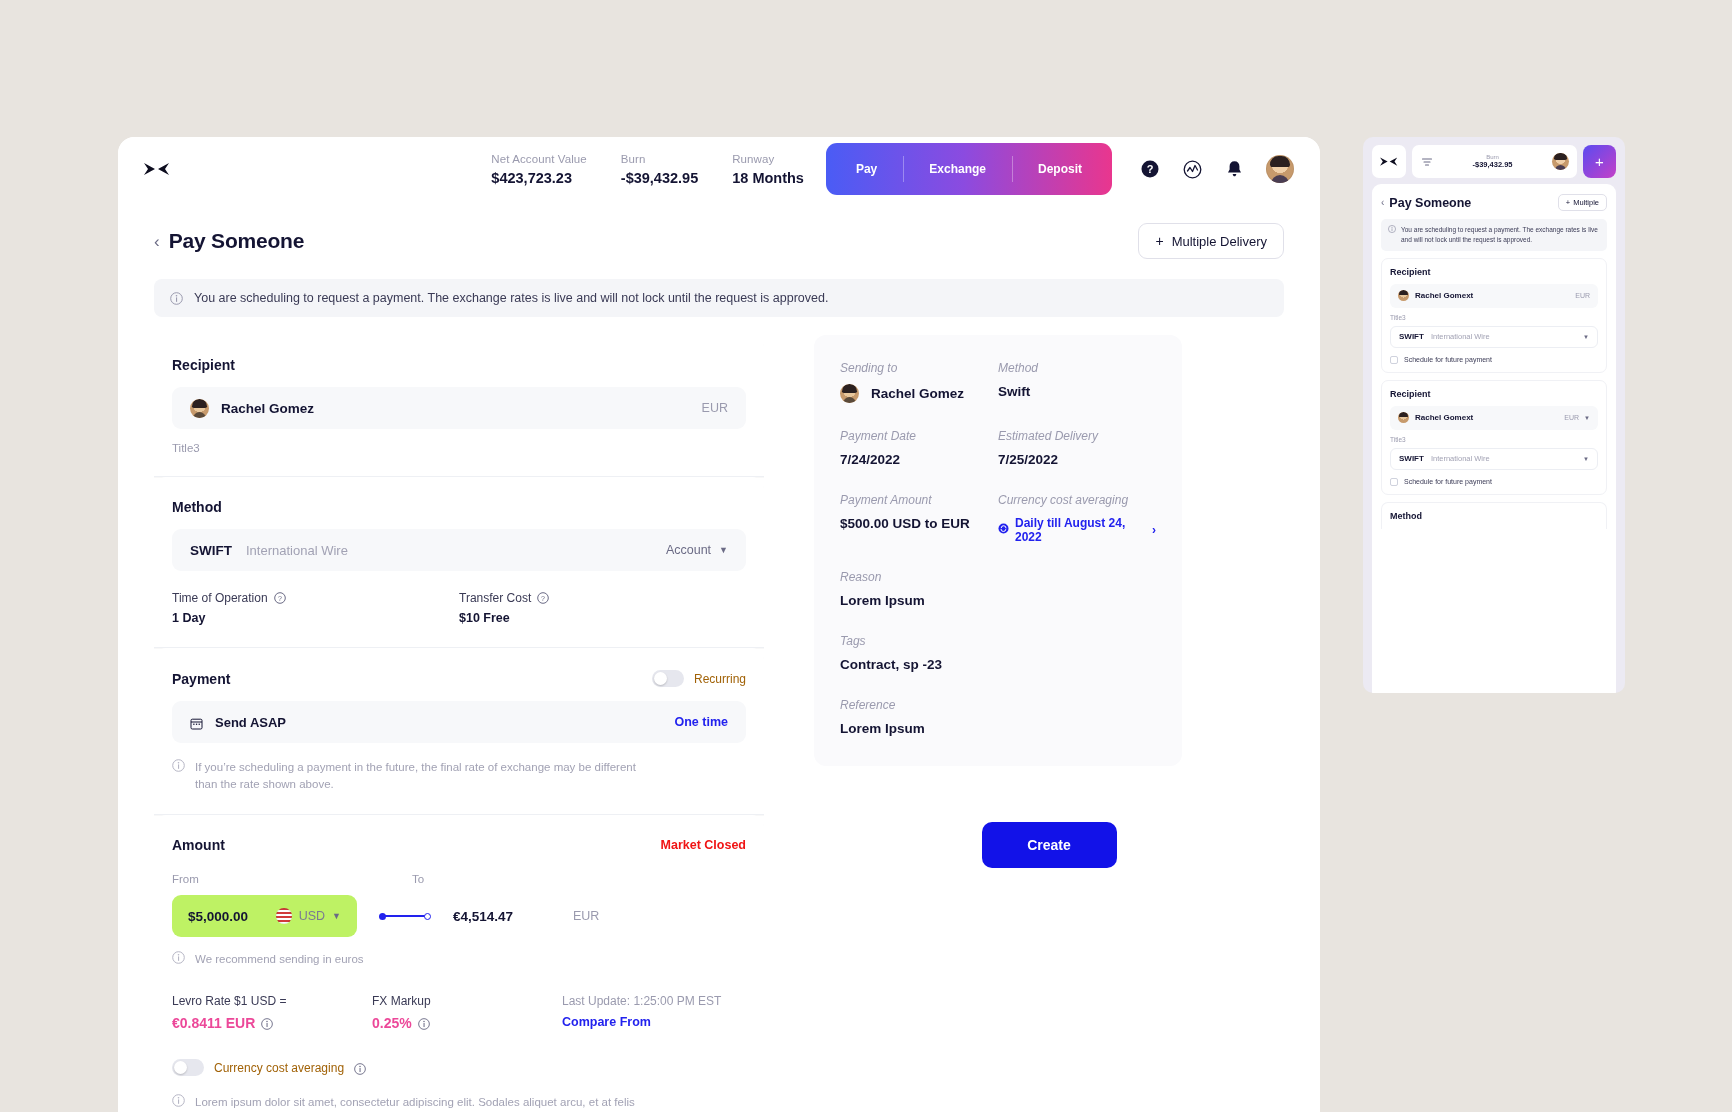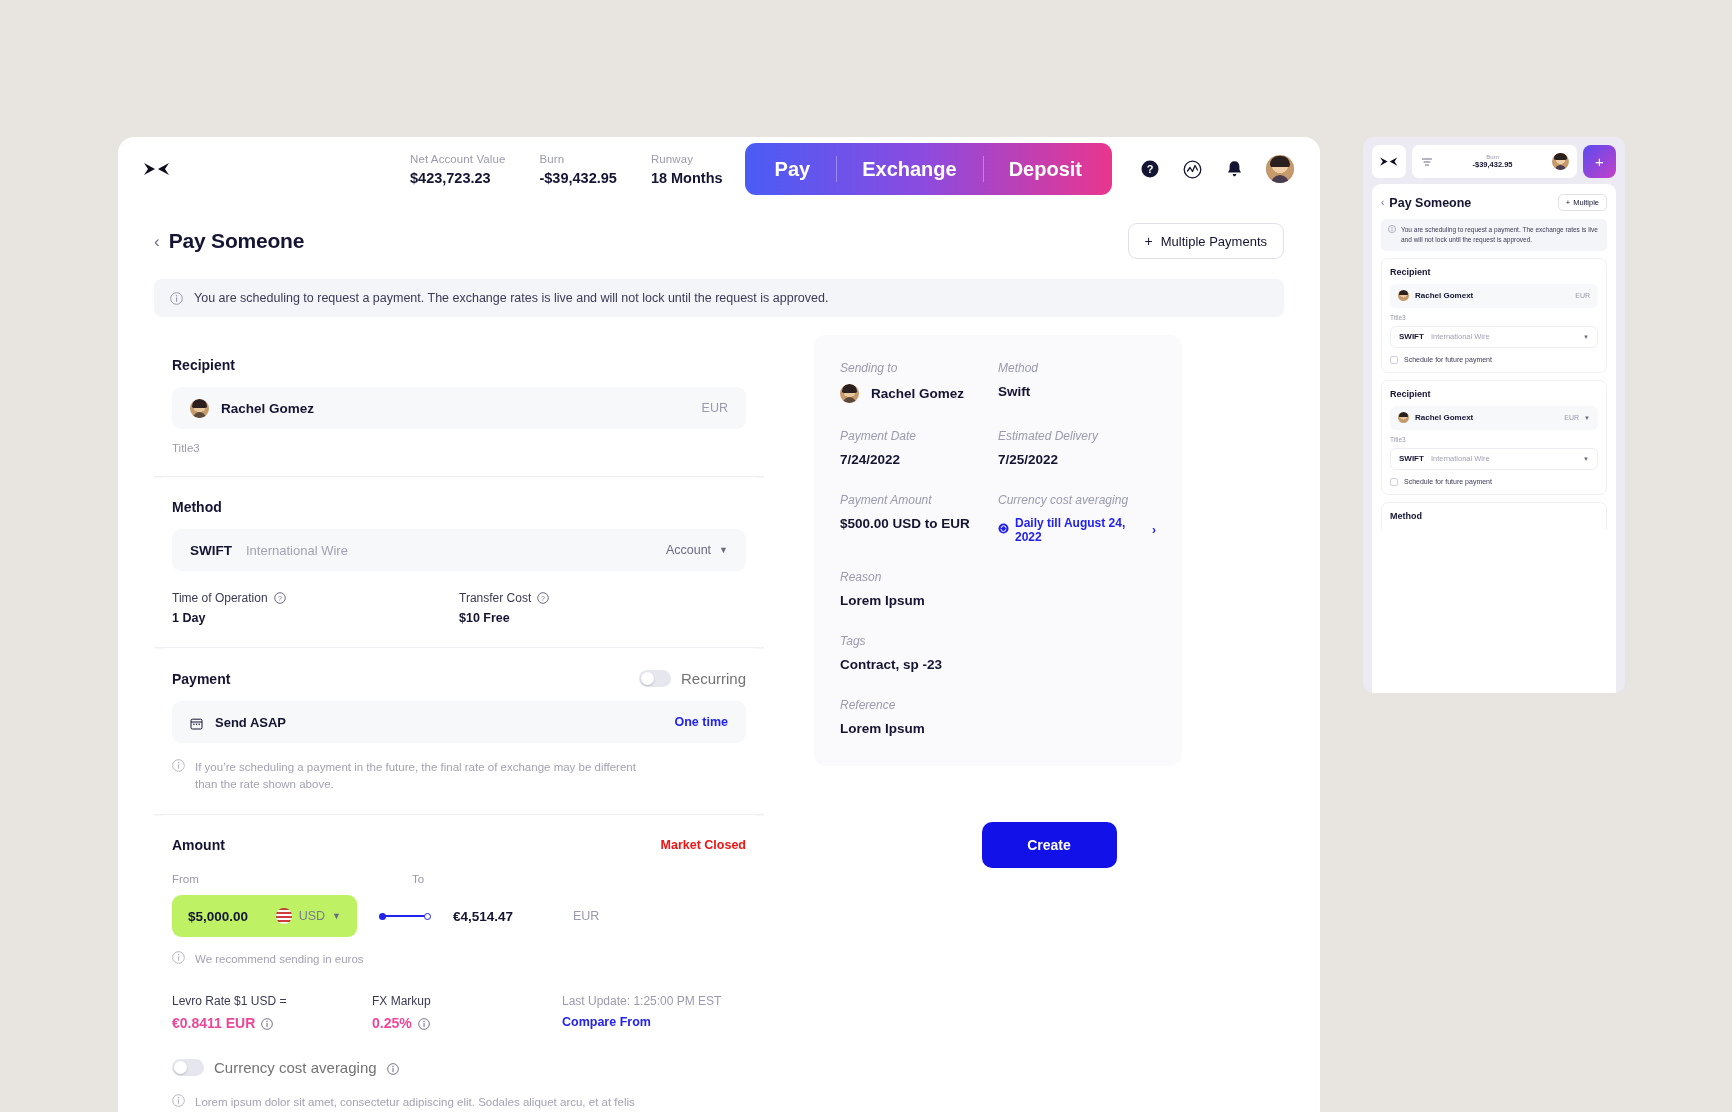--- a/index.html
+++ b/index.html
@@ -34,21 +34,21 @@
   .stat-label { font-size: 11.5px; color: #9a9aae; letter-spacing: .1px; }
   .stat-value { font-size: 14.5px; font-weight: bold; color: #141433; }
 
   .action-pill {
     display: flex; align-items: center;
     height: 52px; border-radius: 11px;
     background: linear-gradient(90deg,#4a5cf5 0%, #8b4be0 48%, #e9368e 100%);
     padding: 0 4px; margin-right: 8px;
   }
   .action-pill .act {
-    color: #fff; font-size: 20px; font-weight: bold;
+    color: #fff; font-size: 12px; font-weight: bold;
     padding: 0 26px; line-height: 52px; cursor: pointer;
     position: relative;
   }
   .action-pill .act + .act::before {
     content: ""; position: absolute; left: 0; top: 13px;
     width: 1px; height: 26px; background: rgba(255,255,255,.32);
   }
   .icon-tray {
     display: flex; align-items: center; gap: 22px;
     background: #fff; border-radius: 12px;
@@ -151,21 +151,21 @@
     width: 32px; height: 17px; border-radius: 10px;
     background: #e6e7ee; position: relative; cursor: pointer;
     flex: none;
   }
   .toggle::after {
     content:""; position: absolute; left: 2px; top: 2px;
     width: 13px; height: 13px; border-radius: 50%; background: #fff;
     box-shadow: 0 1px 2px rgba(0,0,0,.2);
   }
   .toggle-row { display: flex; align-items: center; gap: 10px; }
-  .toggle-label { font-size: 15px; color: #737373; }
+  .toggle-label { font-size: 12px; color: #a16207; }
 
   .asap-row {
     margin-top: 14px; background: #f7f8fa; border-radius: 9px;
     height: 42px; display: flex; align-items: center; padding: 0 18px; cursor: pointer;
   }
   .asap-label { font-size: 13px; font-weight: bold; color: #141433; margin-left: 12px; }
   .onetime { font-size: 12.5px; font-weight: bold; color: #2222ee; }
 
   .hint {
     display: flex; gap: 10px; margin-top: 16px;
@@ -337,21 +337,21 @@
     </div>
 
     <div class="page-body">
 
       <div class="page-head">
         <span class="back-chevron">‹</span>
         <span class="page-title">Pay Someone</span>
         <div class="head-spacer"></div>
         <div class="btn-outline">
           <span class="plus">+</span>
-          <span>Multiple Payments</span>
+          <span>Multiple Delivery</span>
         </div>
       </div>
 
       <div class="banner">
         <span class="i-circ">
           <svg width="13" height="13" viewBox="0 0 13 13">
             <circle cx="6.5" cy="6.5" r="5.8" fill="none" stroke="#9a9aae" stroke-width="1"></circle>
             <circle cx="6.5" cy="3.7" r=".8" fill="#9a9aae"></circle>
             <rect x="6" y="5.4" width="1.1" height="4.4" fill="#9a9aae"></rect>
           </svg>

